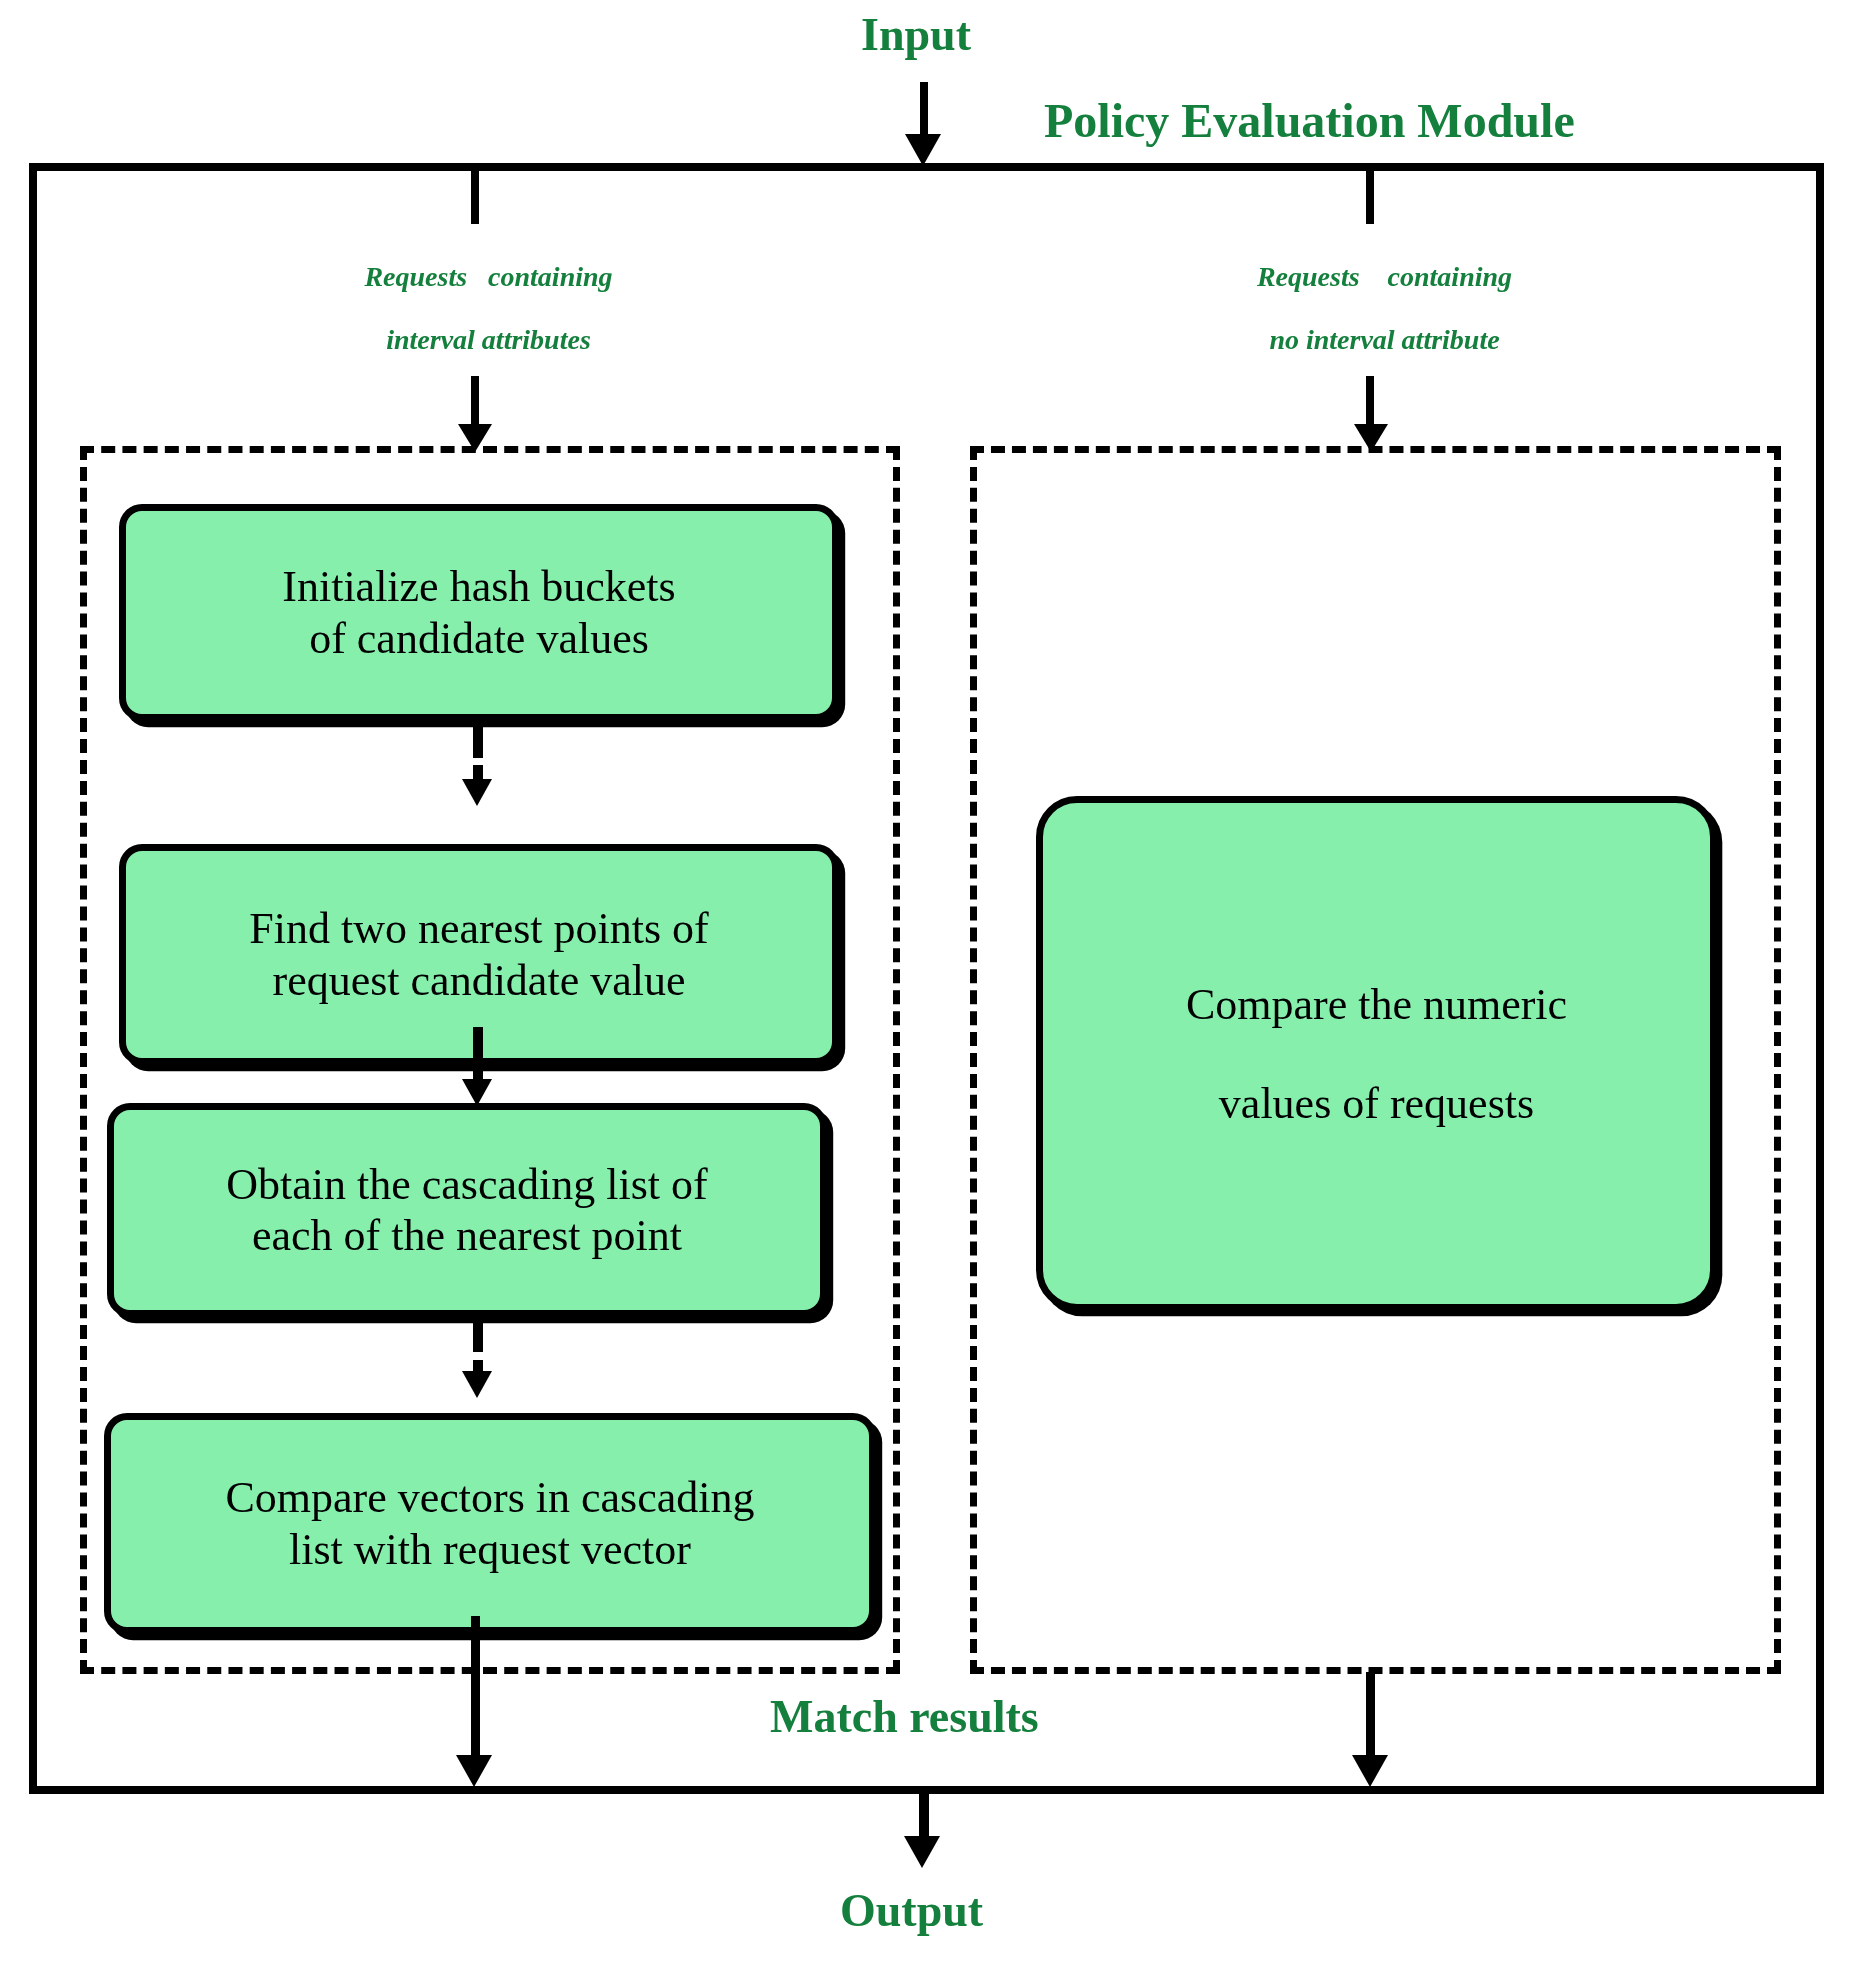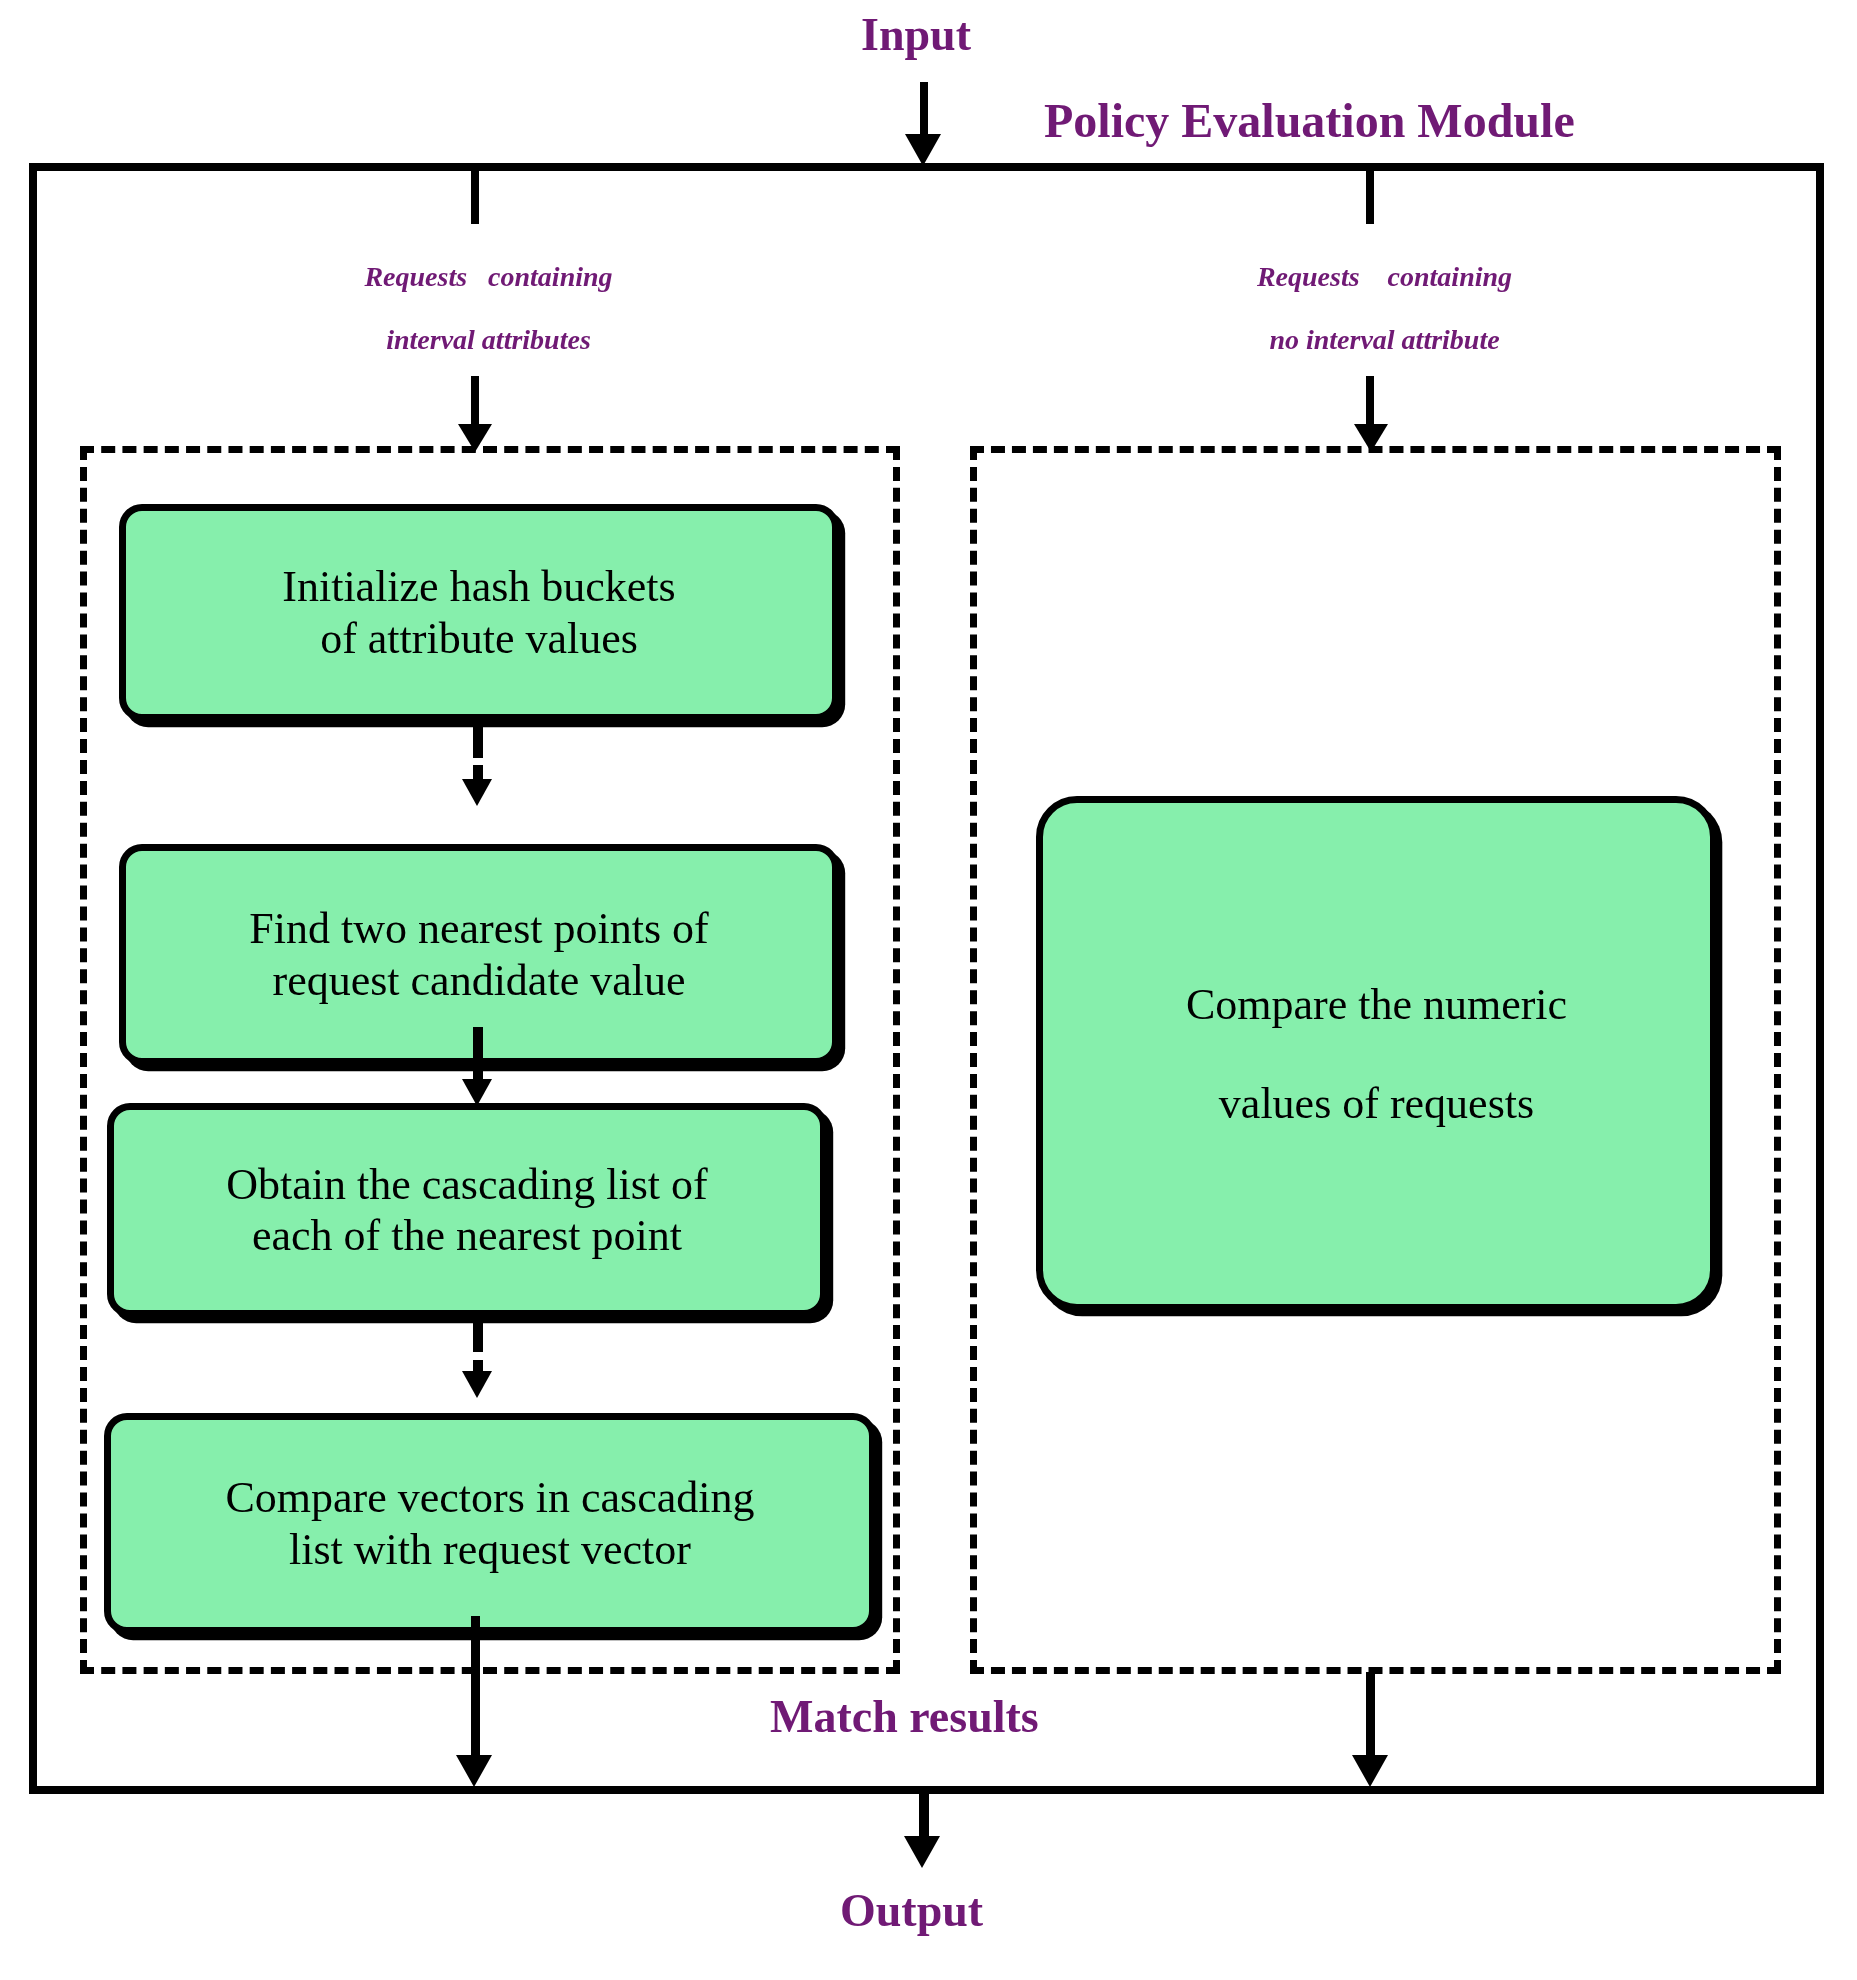--- a/index.html
+++ b/index.html
@@ -15,21 +15,21 @@
     font-family: "Liberation Serif", "DejaVu Serif", serif;
     color: #000000;
     overflow: hidden;
   }
 
   
   .lbl {
     position: absolute;
     white-space: pre;
     line-height: 1.05;
-    color: #701a75;
+    color: #15803d;
   }
   .bold-label {
     font-weight: bold;
     font-size: 46px;
     letter-spacing: 0px;
   }
   .module-title {
     font-weight: bold;
     font-size: 48px;
   }
@@ -140,21 +140,21 @@
   <div class="vline" style="left:1366px; top:376px; width:8px; height:52px;"></div>
   <div class="arrow-head small" style="left:1354px; top:424px;"></div>
 
   <div class="dashed-region" style="left:80px; top:446px; width:820px; height:1228px;"></div>
 
   <div class="dashed-region" style="left:970px; top:446px; width:811px; height:1228px;"></div>
 
   <div class="proc-box" style="left:119px; top:504px; width:720px; height:217px;">
     <span>
       <span>Initialize hash buckets</span><br>
-      <span>of attribute values</span>
+      <span>of candidate values</span>
     </span>
   </div>
 
   <div class="vline" style="left:473px; top:724px; width:9.8px; height:34px;"></div>
   <div class="vline" style="left:473px; top:765px; width:9.8px; height:19.6px;"></div>
   <div class="arrow-head tiny" style="left:462px; top:779px;"></div>
 
   <div class="proc-box" style="left:119px; top:804px; width:720px; height:221px;margin-top:40px;">
     <span>
       <span>Find two nearest points of</span><br>

